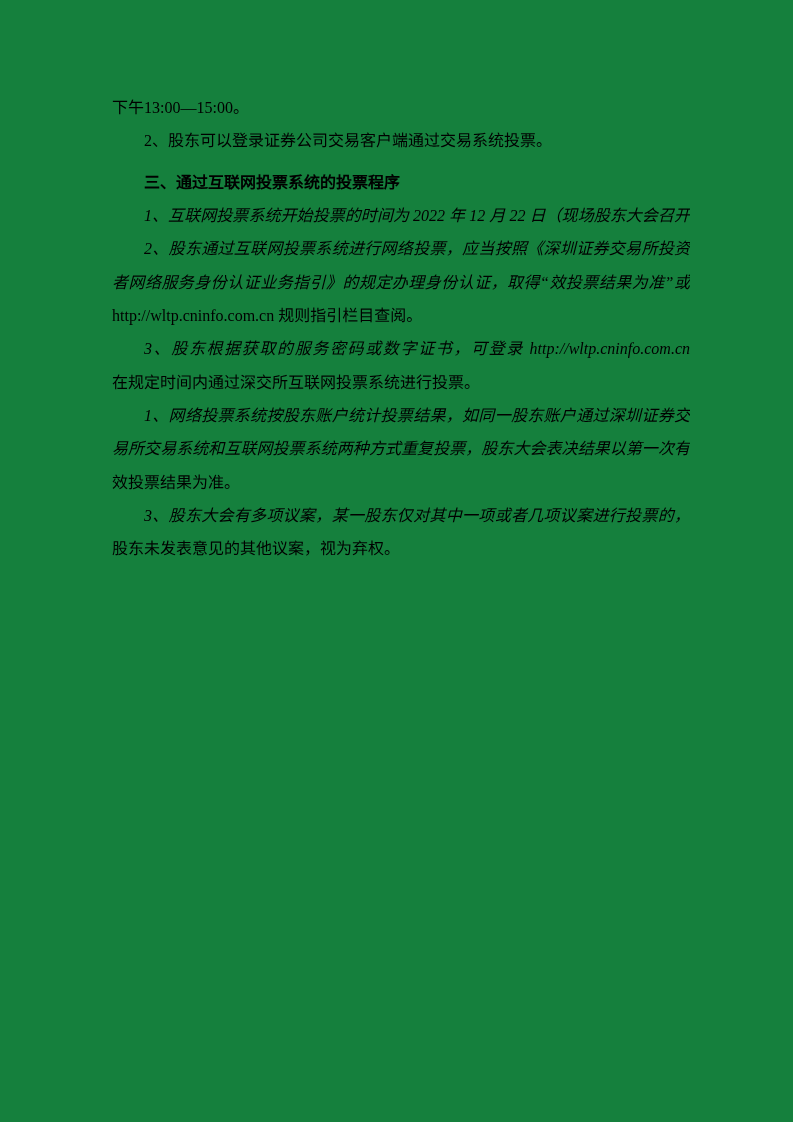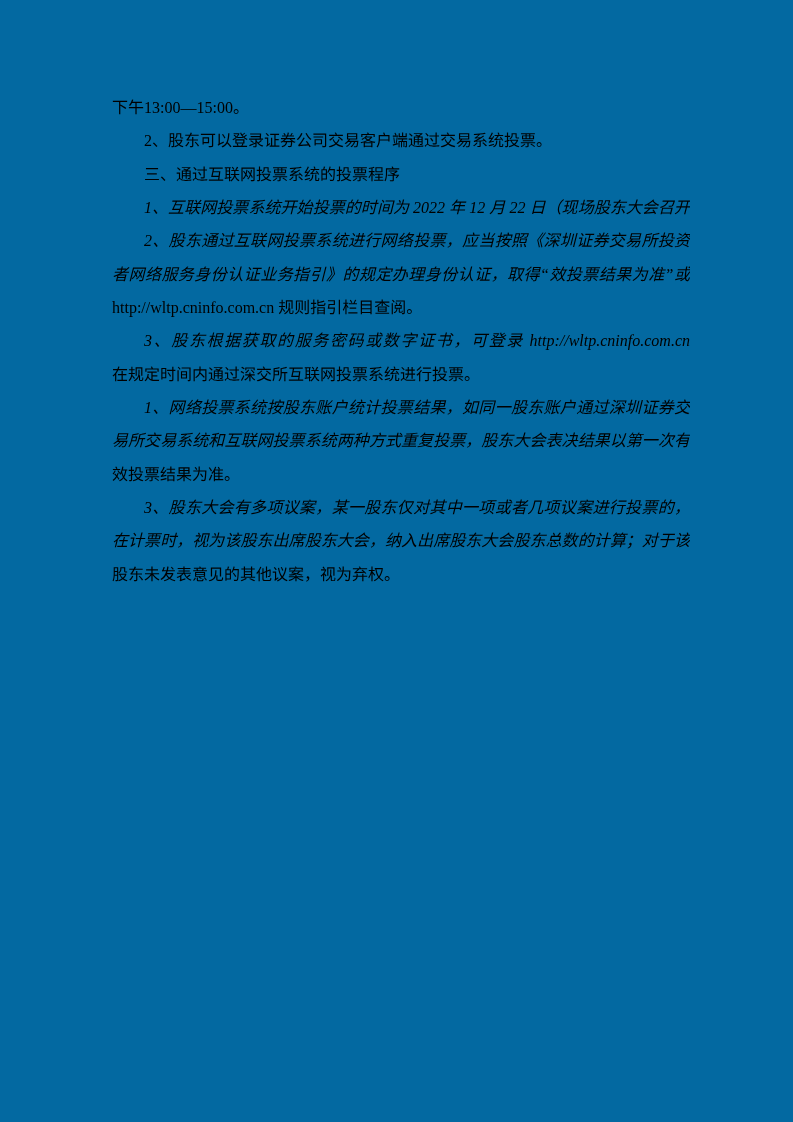--- a/index.html
+++ b/index.html
@@ -1,21 +1,21 @@
 <!DOCTYPE html>
 <html lang="zh-CN"><head>
 <meta charset="utf-8">
 <style>
   * { margin: 0; padding: 0; box-sizing: border-box; }
   html, body { background: #ffffff; }
   .page {
     position: relative;
     width: 793px;
     height: 1122px;
-    background: #0369a1;
+    background: #15803d;
     overflow: hidden;
     font-family: "Liberation Serif", "DejaVu Serif", serif;
     color: #000000;
   }
   .content {
     position: absolute;
     left: 112px;
     top: 91px;
     width: 578px;
     font-size: 16px;
@@ -27,37 +27,37 @@
     overflow: hidden;
   }
   .line.indent { text-indent: 2em; }
   .line.fill {
     text-align: justify;
     text-align-last: justify;
     font-style: italic;
   }
   .line.heading {
     font-family: "Liberation Sans", "DejaVu Sans", sans-serif;
-    font-weight: normal;
+    font-weight: bold;
+    margin-top: 8px;
   }
 </style>
 </head>
 <body>
 
 <div class="page">
   <div class="content" id="content">
       <div class="line">下午13:00—15:00。</div>
       <div class="line indent">2、股东可以登录证券公司交易客户端通过交易系统投票。</div>
       <div class="line heading indent">三、通过互联网投票系统的投票程序</div>
       <div class="line indent fill">1、互联网投票系统开始投票的时间为 2022 年 12 月 22 日（现场股东大会召开</div>
       <div class="line indent fill">2、股东通过互联网投票系统进行网络投票，应当按照《深圳证券交易所投资</div>
       <div class="line fill">者网络服务身份认证业务指引》的规定办理身份认证，取得“效投票结果为准”或</div>
       <div class="line">http://wltp.cninfo.com.cn 规则指引栏目查阅。</div>
       <div class="line indent fill">3、股东根据获取的服务密码或数字证书，可登录 http://wltp.cninfo.com.cn</div>
       <div class="line">在规定时间内通过深交所互联网投票系统进行投票。</div>
       <div class="line indent fill">1、网络投票系统按股东账户统计投票结果，如同一股东账户通过深圳证券交</div>
       <div class="line fill">易所交易系统和互联网投票系统两种方式重复投票，股东大会表决结果以第一次有</div>
       <div class="line">效投票结果为准。</div>
       <div class="line indent fill">3、股东大会有多项议案，某一股东仅对其中一项或者几项议案进行投票的，</div>
-      <div class="line fill">在计票时，视为该股东出席股东大会，纳入出席股东大会股东总数的计算；对于该</div>
       <div class="line">股东未发表意见的其他议案，视为弃权。</div>
     </div>
 </div>
 
 </body></html>

